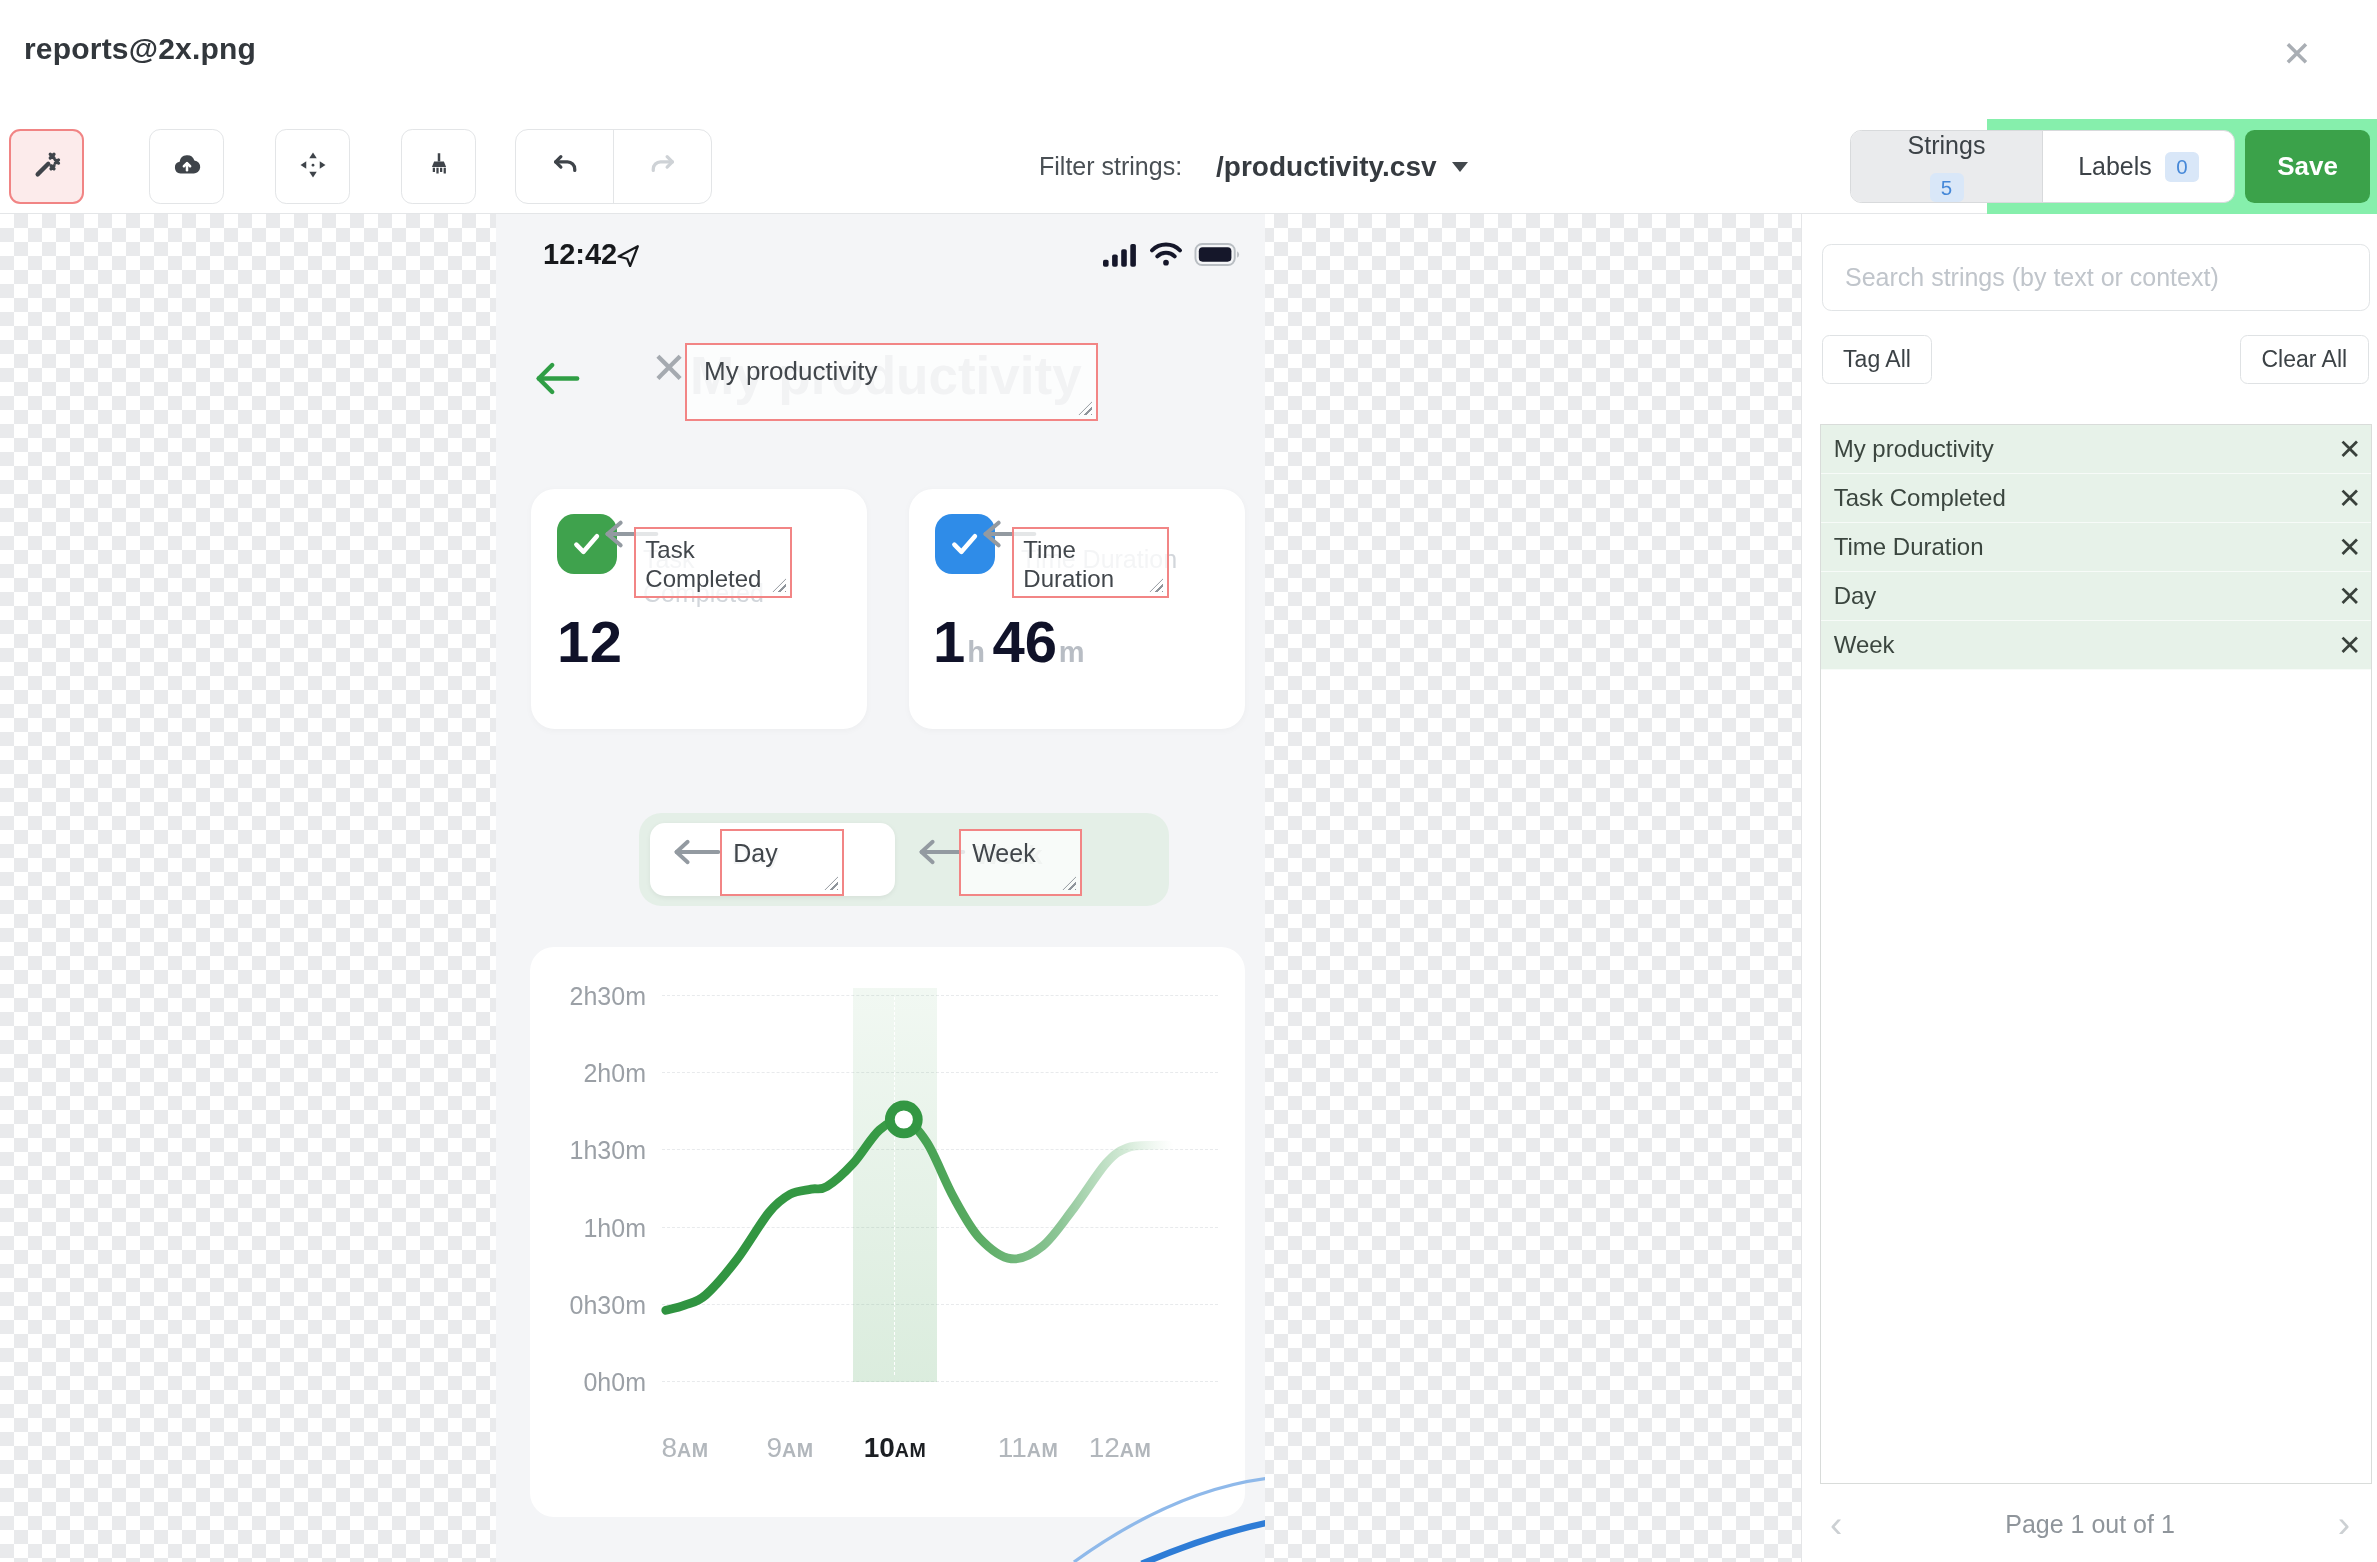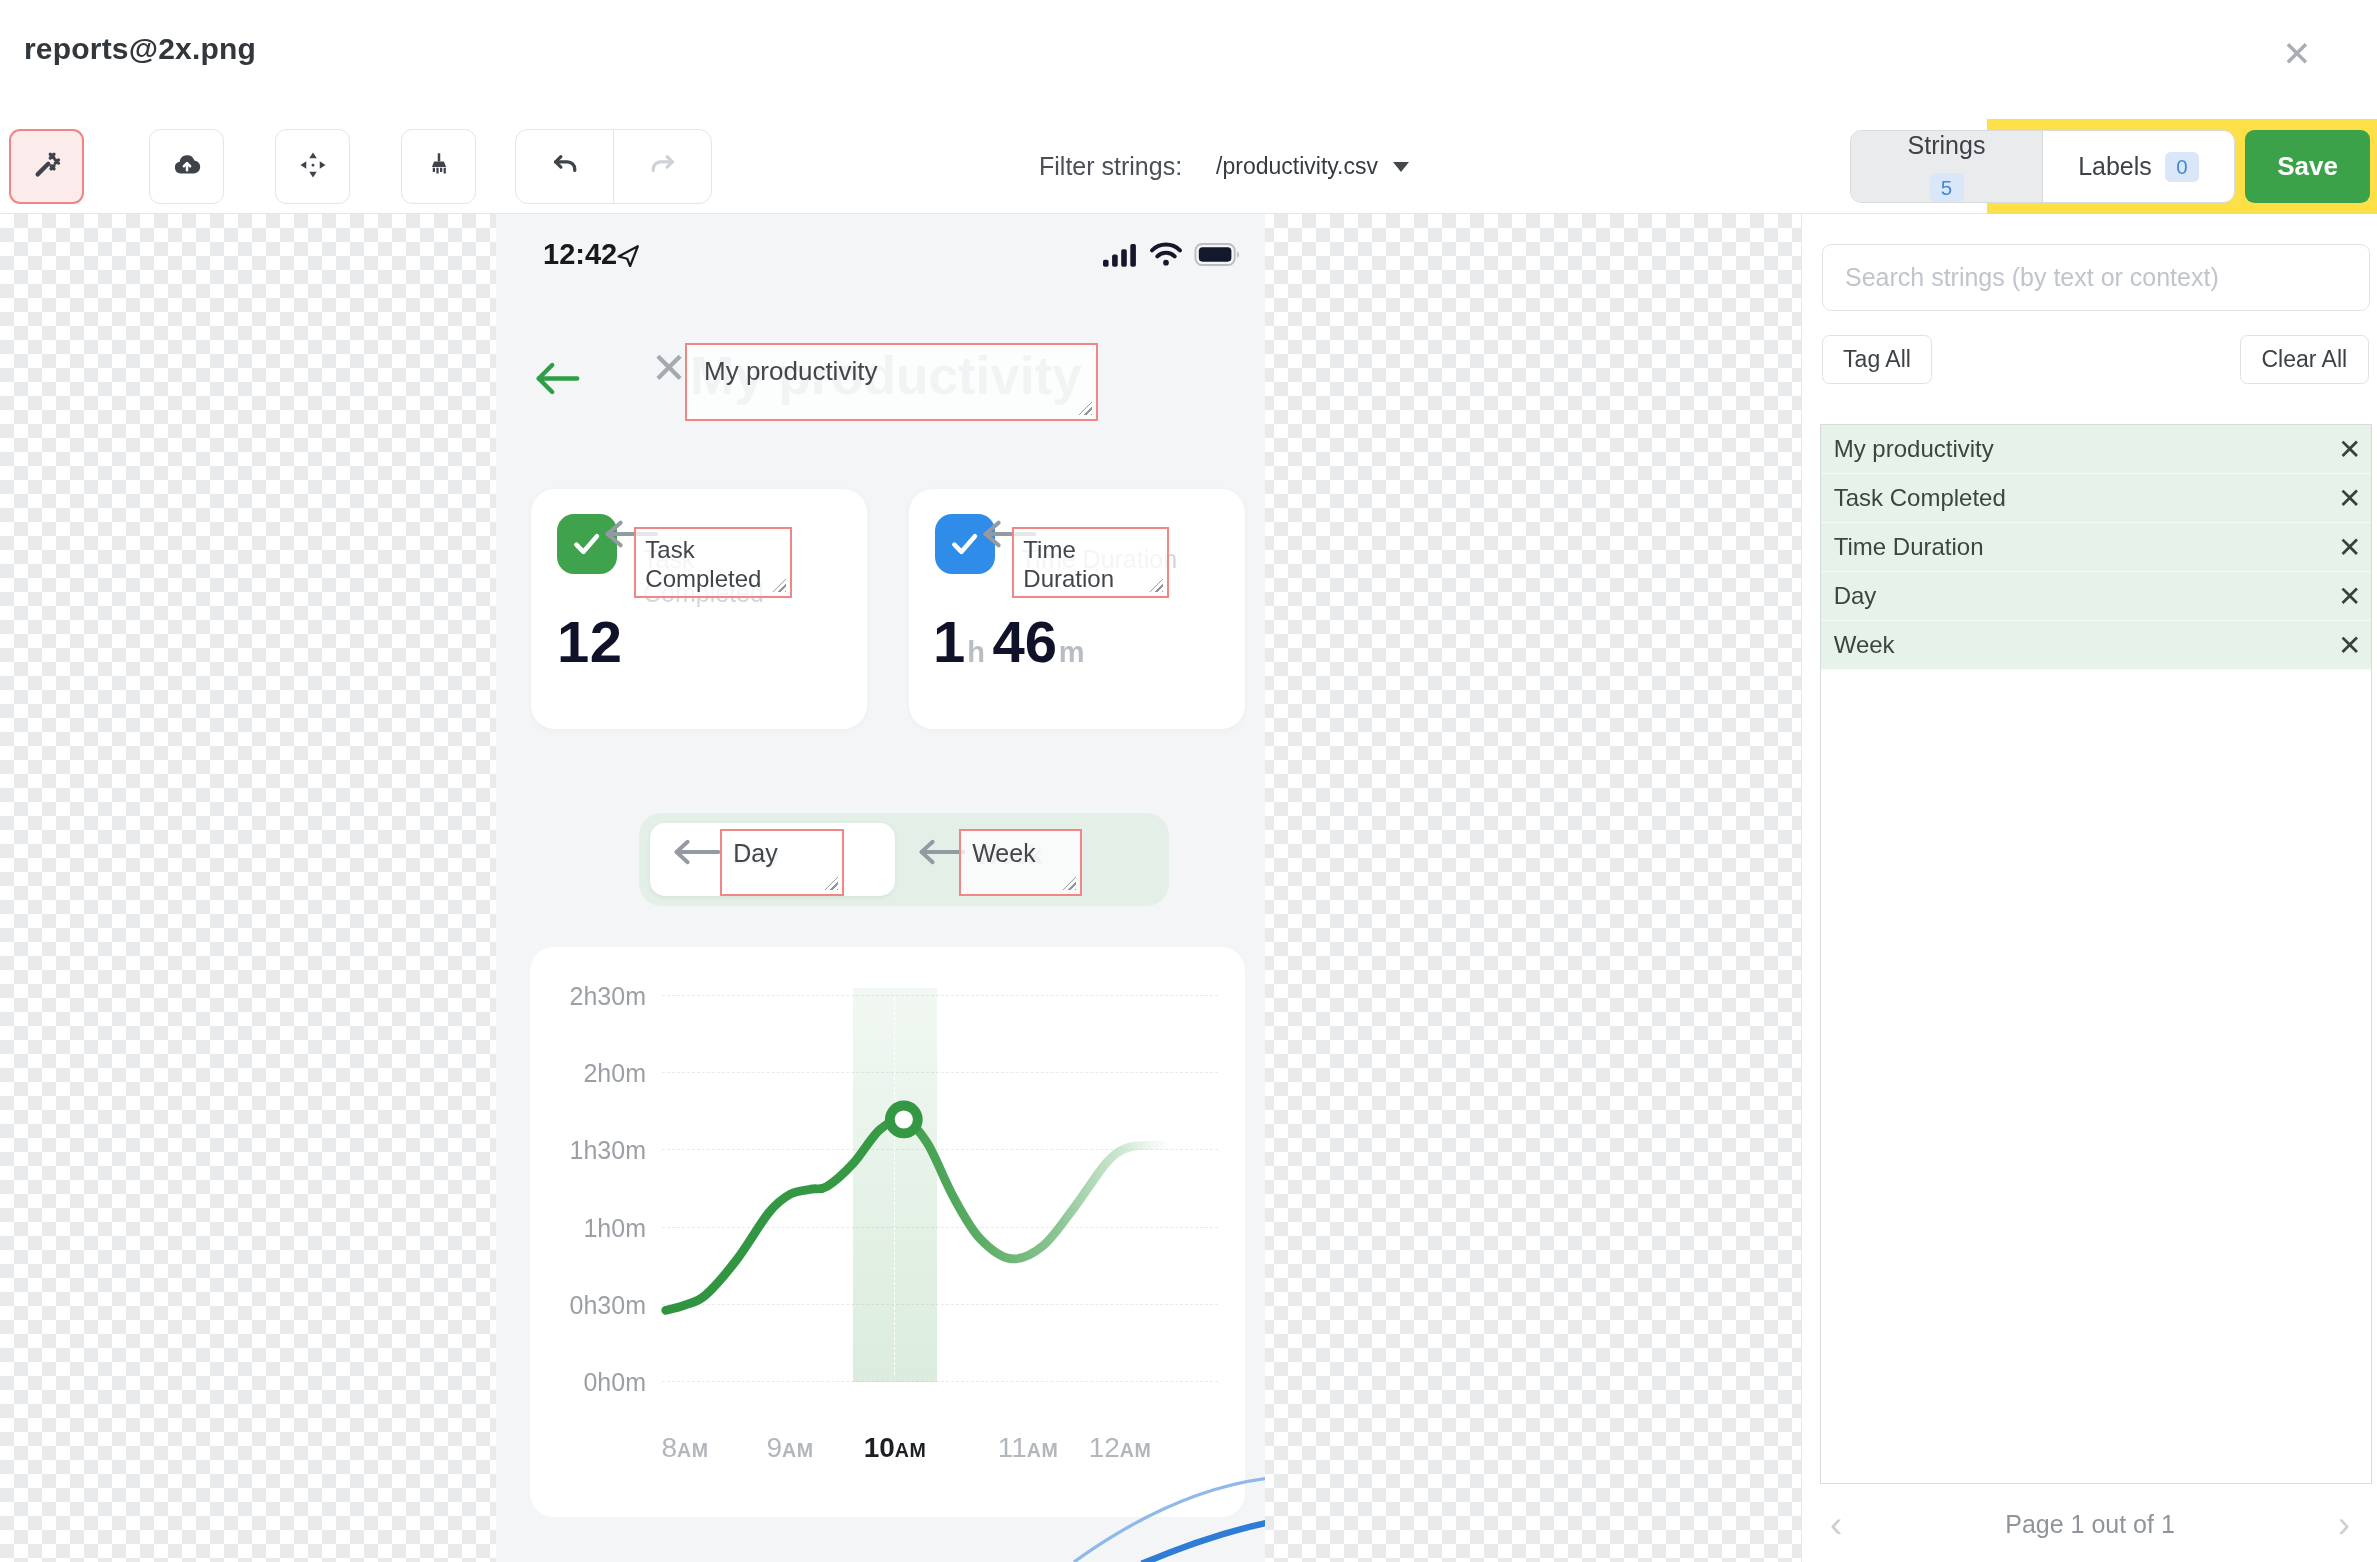--- a/index.html
+++ b/index.html
@@ -1,36 +1,36 @@
 <!DOCTYPE html>
 <html style="font-size:15px"><head>
 <meta charset="utf-8">
 <style>
   * { margin:0; padding:0; box-sizing:border-box; }
   html,body { background:#fff; }
   body { font-family:"Liberation Sans", sans-serif; }
-  .app { position:relative; width:2377px; height:1562px; overflow:hidden; background:#fde047; }
+  .app { position:relative; width:2377px; height:1562px; overflow:hidden; background:#86efac; }
 
   
   .titlebar { position:absolute; left:0; top:0; width:2377px; height:119px; background:#fff; }
   .doc-title { position:absolute; left:24px; top:32px; font-size:30px; font-weight:700; color:#32373c; letter-spacing:0.2px; }
   .dlg-close { position:absolute; left:2271px; top:28px; width:52px; height:52px; font-size:35px; color:#a9aeb4; text-align:center; line-height:52px; cursor:pointer; }
 
   
   .toolbar { position:absolute; left:0; top:119px; width:1987px; height:95px; background:#fff; border-bottom:0.9px solid #e4e6e8; }
   .tbtn { position:absolute; top:10.3px; width:75px; height:75px; background:#fff; border:0.9px solid #e3e5e7; border-radius:11.2px; display:flex; align-items:center; justify-content:center; }
   .tbtn svg { width:30px; height:30px; }
   .tbtn.active { background:#fcebeb; border:2.8px solid #f18484; }
   .undo-group { position:absolute; left:515px; top:10.3px; width:197px; height:75px; border:0.9px solid #e3e5e7; border-radius:13px; display:flex; overflow:hidden; background:#fff; }
   .undo-half { flex:1; display:flex; align-items:center; justify-content:center; }
   .undo-half:first-child { border-right:0.9px solid #e3e5e7; }
   .filter-wrap { position:absolute; left:1039px; top:0; height:95px; display:flex; align-items:center; gap:34px; }
   .filter-label { font-size:25px; color:#4a5055; }
   .filter-select { display:flex; align-items:center; gap:15px; cursor:pointer; }
-  .filter-value { font-size:23px; color:#363b40; font-weight:400; }
+  .filter-value { font-size:28px; color:#363b40; font-weight:700; }
   .caret-down { width:0; height:0; border-left:8.4px solid transparent; border-right:8.4px solid transparent; border-top:10.3px solid #43484d; }
   .tab-group { position:absolute; left:1850px; top:11.2px; width:385px; height:73px; border:0.9px solid #d8dadc; border-radius:11.2px; display:flex; overflow:hidden; background:#fff; }
   .tab { flex:1; display:flex; align-items:center; justify-content:center; gap:13px; font-size:25px; color:#3c4247; cursor:pointer; }
   .tab.active { background:#eaebed; border-right:0.9px solid #d8dadc;flex-direction:column; }
   .badge { min-width:34px; height:30px; padding:0 7.5px; border-radius:5.6px; background:#d9e7f8; color:#4688d8; font-size:20.5px; display:flex; align-items:center; justify-content:center; }
   .save-btn { position:absolute; left:2245px; top:11.2px; width:125px; height:73px; background:#3ba24a; color:#fff; font-size:26px; font-weight:600; border:none; border-radius:9.3px; display:flex; align-items:center; justify-content:center; cursor:pointer; }
 
   
   .canvas { position:absolute; left:0; top:214px; width:1801px; height:1348px;
     background-image:repeating-conic-gradient(#e9eaec 0% 25%, #ffffff 0% 50%);

